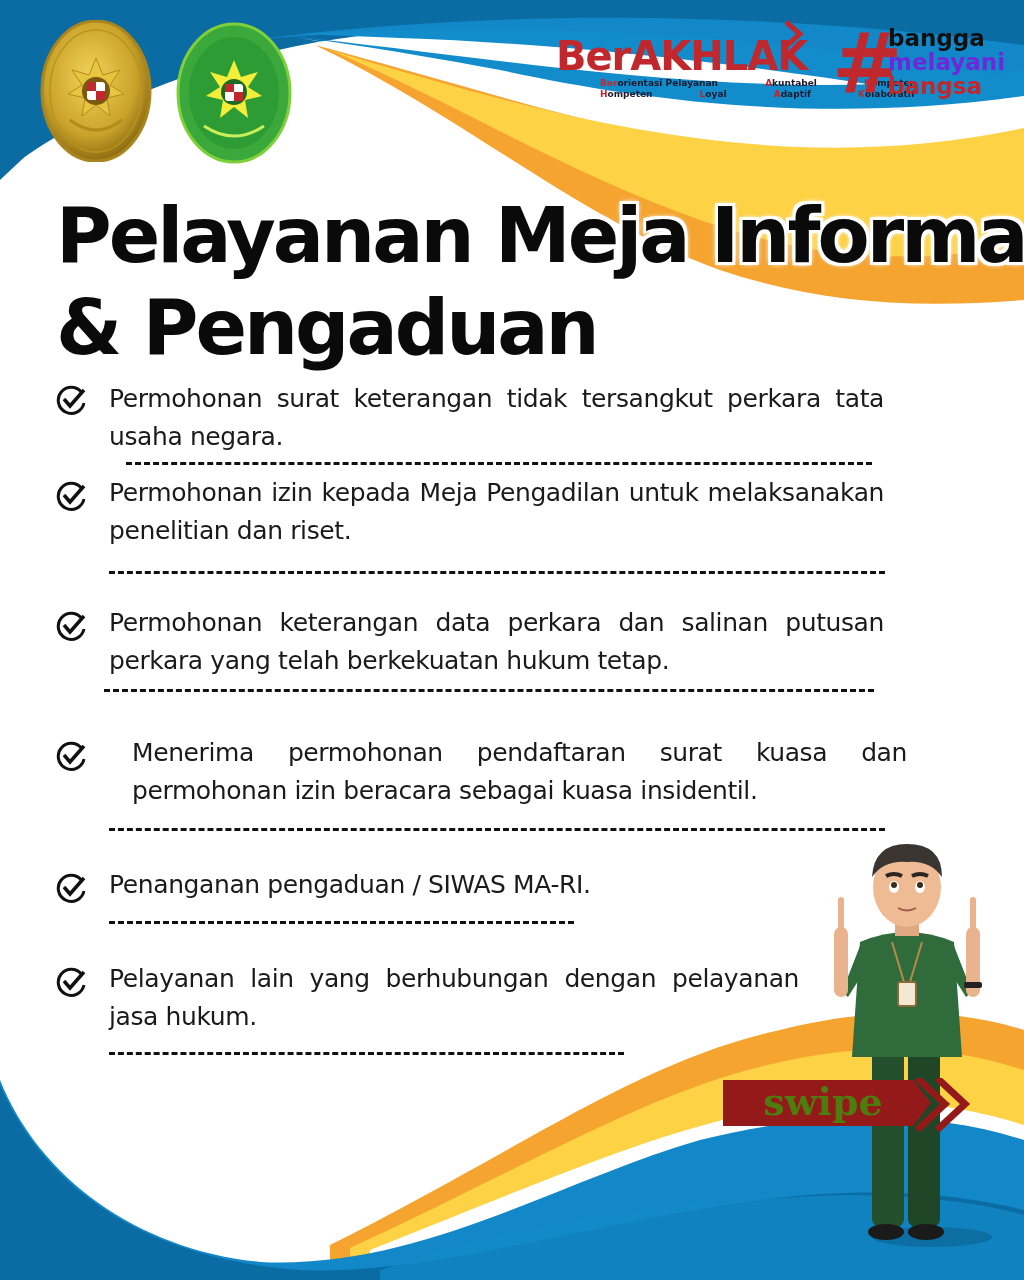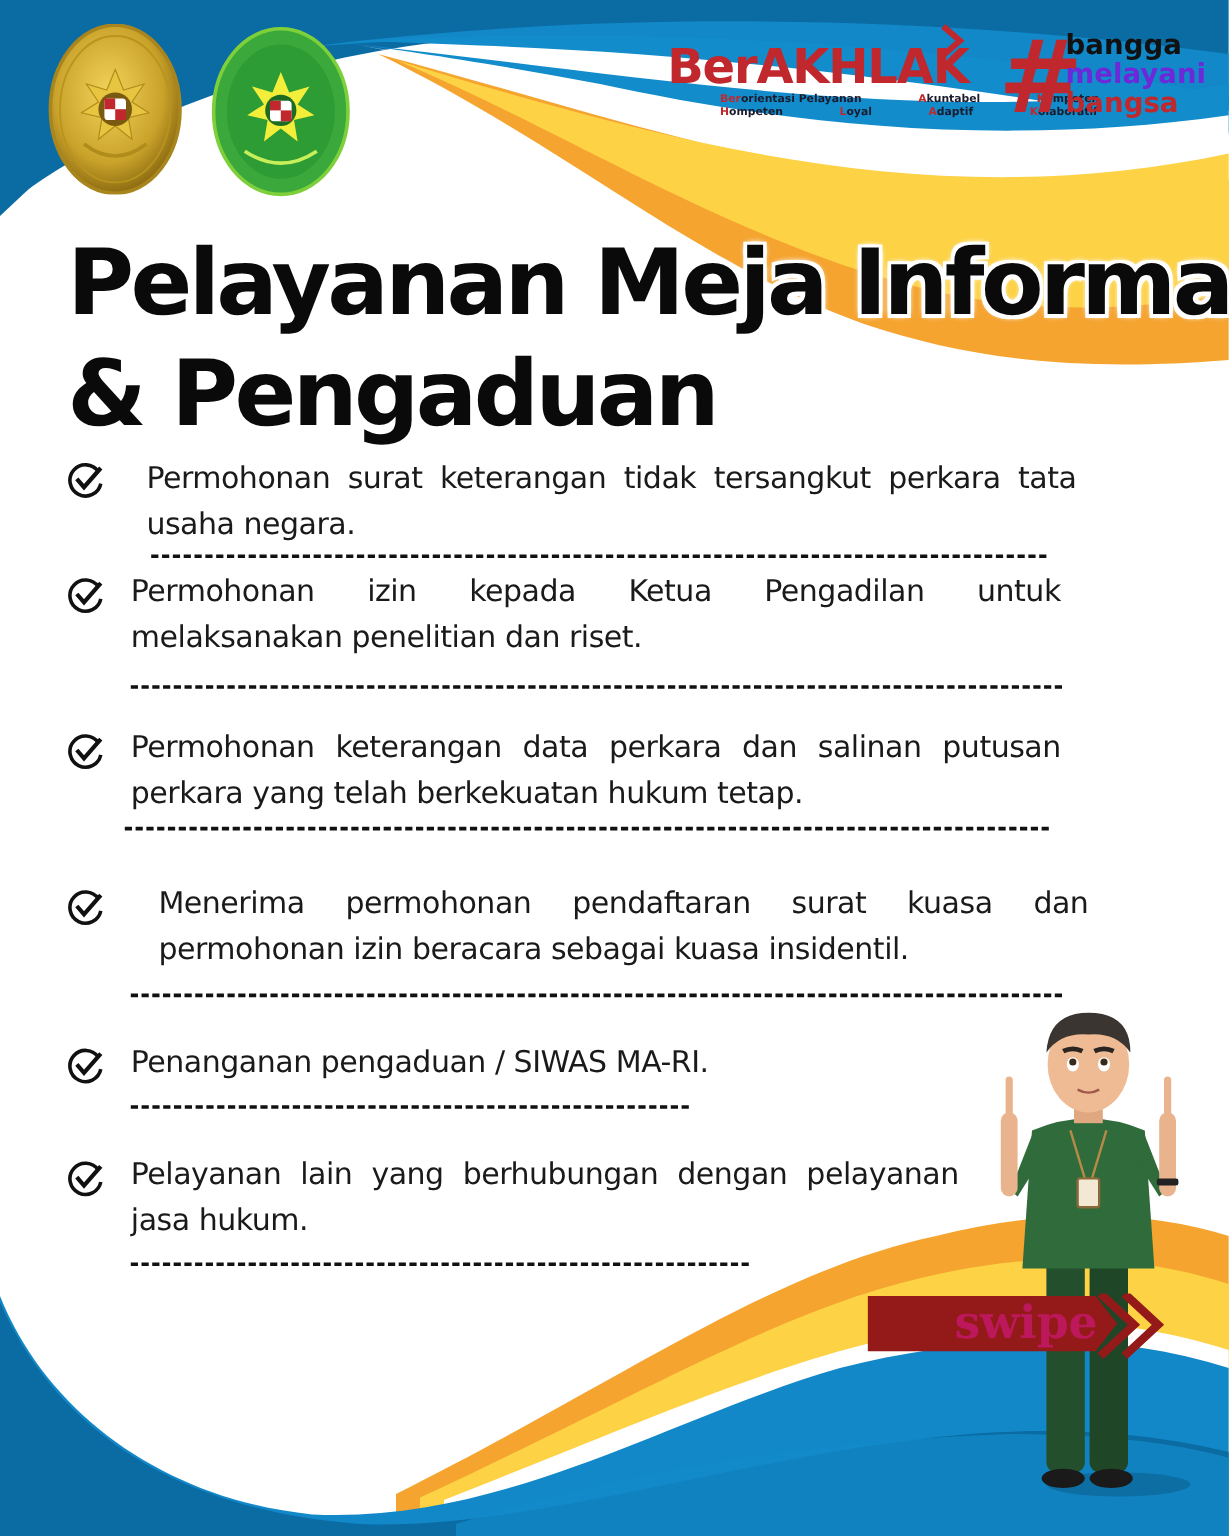--- a/index.html
+++ b/index.html
@@ -15,21 +15,21 @@
   .text{position:absolute;left:53px;width:775px;font-family:"DejaVu Sans",sans-serif;font-size:25px;line-height:38px;color:#1a1a1a;text-align:justify;text-align-last:left;letter-spacing:-0.4px;}
   .dash{position:absolute;height:0;border-top:3px dashed #111;}
   .berakhlak{position:absolute;left:556px;top:34px;z-index:3;}
   .berakhlak .big{font-family:"DejaVu Sans",sans-serif;font-weight:bold;font-size:40px;color:#c0282d;letter-spacing:-1px;line-height:44px;}
   .berakhlak .sub{font-family:"DejaVu Sans",sans-serif;font-weight:bold;font-size:9px;color:#1b1b2e;line-height:11px;white-space:nowrap;}
   .berakhlak .sub b{color:#c0282d;padding-left:44px;}
   .bangga{position:absolute;left:832px;top:24px;z-index:3;width:180px;height:80px;}
   .bangga .hash{position:absolute;left:0;top:0;font-family:"DejaVu Sans",sans-serif;font-weight:bold;font-size:84px;line-height:80px;color:#c0282d;}
   .bangga .w{position:absolute;left:56px;font-family:"DejaVu Sans",sans-serif;font-weight:bold;font-size:23px;line-height:24px;}
   .swipe{position:absolute;left:723px;top:1078px;z-index:5;width:250px;height:56px;}
-  .swipe .lbl{position:absolute;left:0;top:0;width:200px;height:50px;line-height:48px;text-align:center;color:#be185d;font-family:"DejaVu Serif",serif;font-weight:bold;font-size:38px;margin-left:32px;}
+  .swipe .lbl{position:absolute;left:0;top:0;width:200px;height:50px;line-height:48px;text-align:center;color:#4d7c0f;font-family:"DejaVu Serif",serif;font-weight:bold;font-size:38px;}
   .person{position:absolute;left:812px;top:842px;width:190px;height:410px;z-index:4;}
 </style>
 </head>
 <body>
 
 <svg class="bg" viewBox="0 0 1024 1280" xmlns="http://www.w3.org/2000/svg">
   <rect x="0" y="0" width="1024" height="1280" fill="#ffffff"></rect>
 
   <path d="M0,0 L1024,0 L1024,110 C860,60 600,20 420,30 C260,40 110,90 0,175 Z" fill="#0b6ba3"></path>
 
@@ -110,30 +110,30 @@
   <div>&amp; Pengaduan</div>
 </div>
 
 <div class="list">
 
   <div class="item" style="top:0;">
     <svg class="check" viewBox="0 0 32 32">
         <path d="M26,9 A13,13 0 1 0 28,19" fill="none" stroke="#111" stroke-width="3"></path>
         <polyline points="8,15 14,22 28,6" fill="none" stroke="#111" stroke-width="3.5"></polyline>
       </svg>
-    <div class="text" style="top:2px;margin-left:13px;">Permohonan surat keterangan tidak tersangkut perkara tata usaha negara.</div>
+    <div class="text" style="top:2px;">Permohonan surat keterangan tidak tersangkut perkara tata usaha negara.</div>
   </div>
   <div class="dash" style="left:70px;top:84px;width:746px;"></div>
 
   <div class="item" style="top:96px;">
     <svg class="check" viewBox="0 0 32 32">
         <path d="M26,9 A13,13 0 1 0 28,19" fill="none" stroke="#111" stroke-width="3"></path>
         <polyline points="8,15 14,22 28,6" fill="none" stroke="#111" stroke-width="3.5"></polyline>
       </svg>
-    <div class="text" style="top:0;">Permohonan izin kepada Ketua Pengadilan untuk melaksanakan penelitian dan riset.</div>
+    <div class="text" style="top:0;">Permohonan izin kepada Meja Pengadilan untuk melaksanakan penelitian dan riset.</div>
   </div>
   <div class="dash" style="left:53px;top:193px;width:776px;"></div>
 
   <div class="item" style="top:226px;">
     <svg class="check" viewBox="0 0 32 32">
         <path d="M26,9 A13,13 0 1 0 28,19" fill="none" stroke="#111" stroke-width="3"></path>
         <polyline points="8,15 14,22 28,6" fill="none" stroke="#111" stroke-width="3.5"></polyline>
       </svg>
     <div class="text" style="top:0;">Permohonan keterangan data perkara dan salinan putusan perkara yang telah berkekuatan hukum tetap.</div>
   </div>

